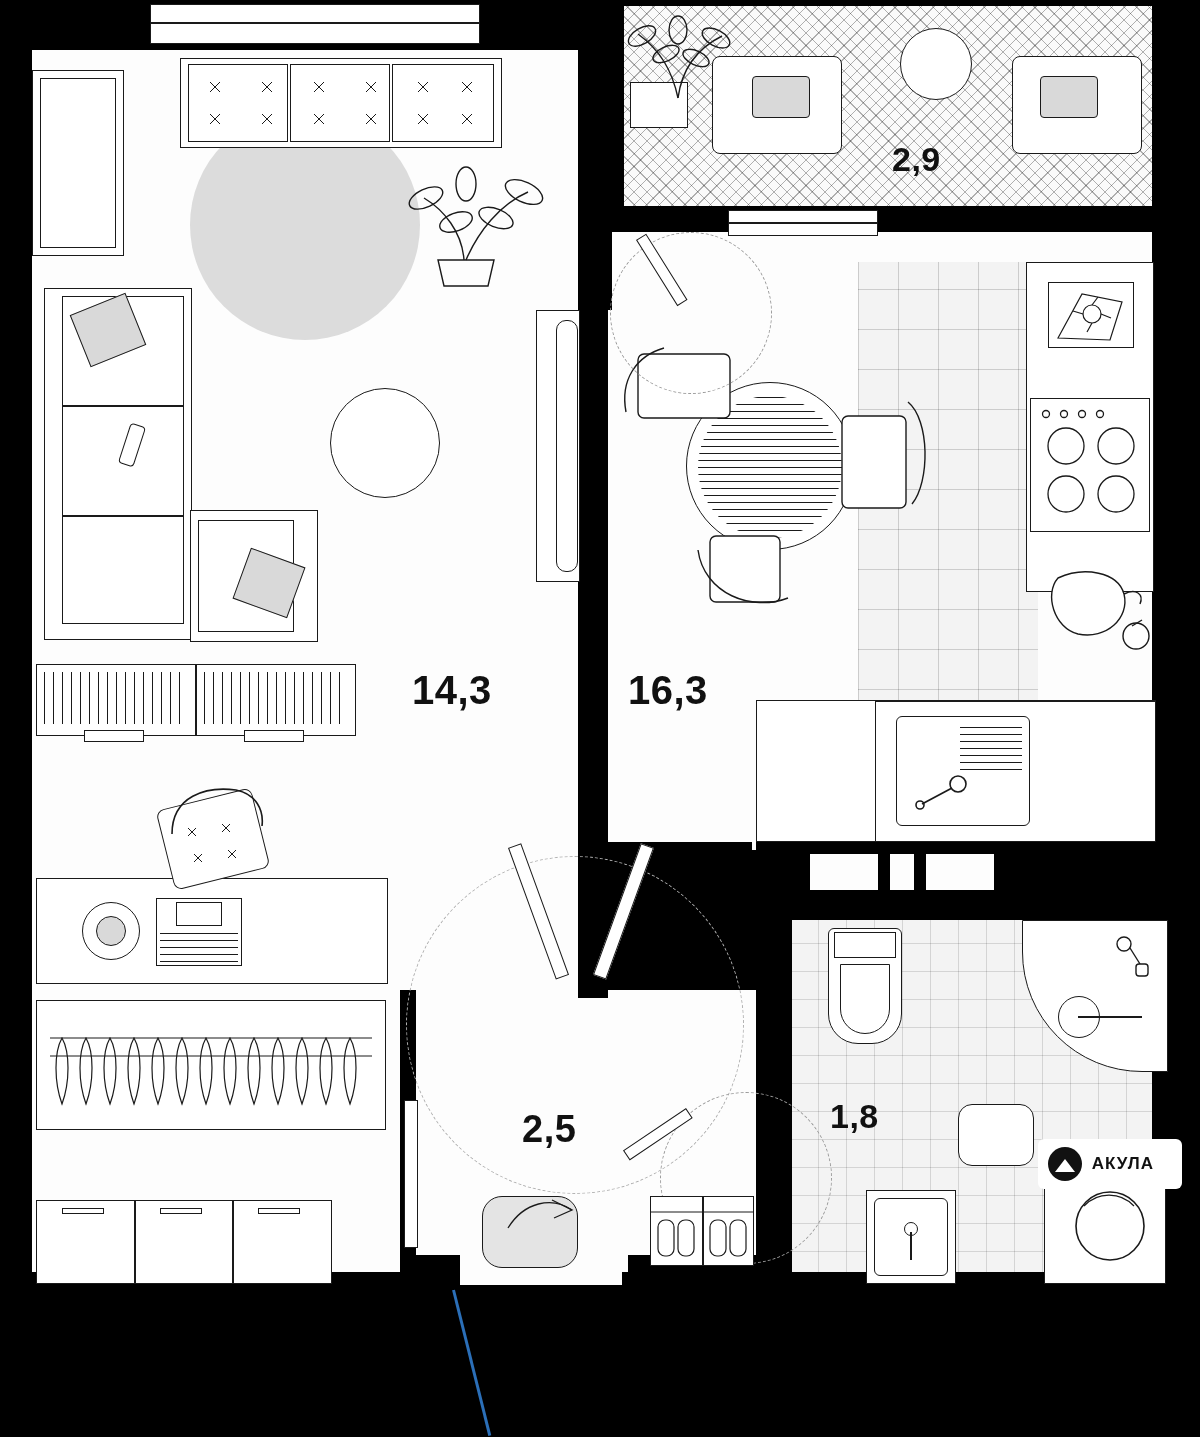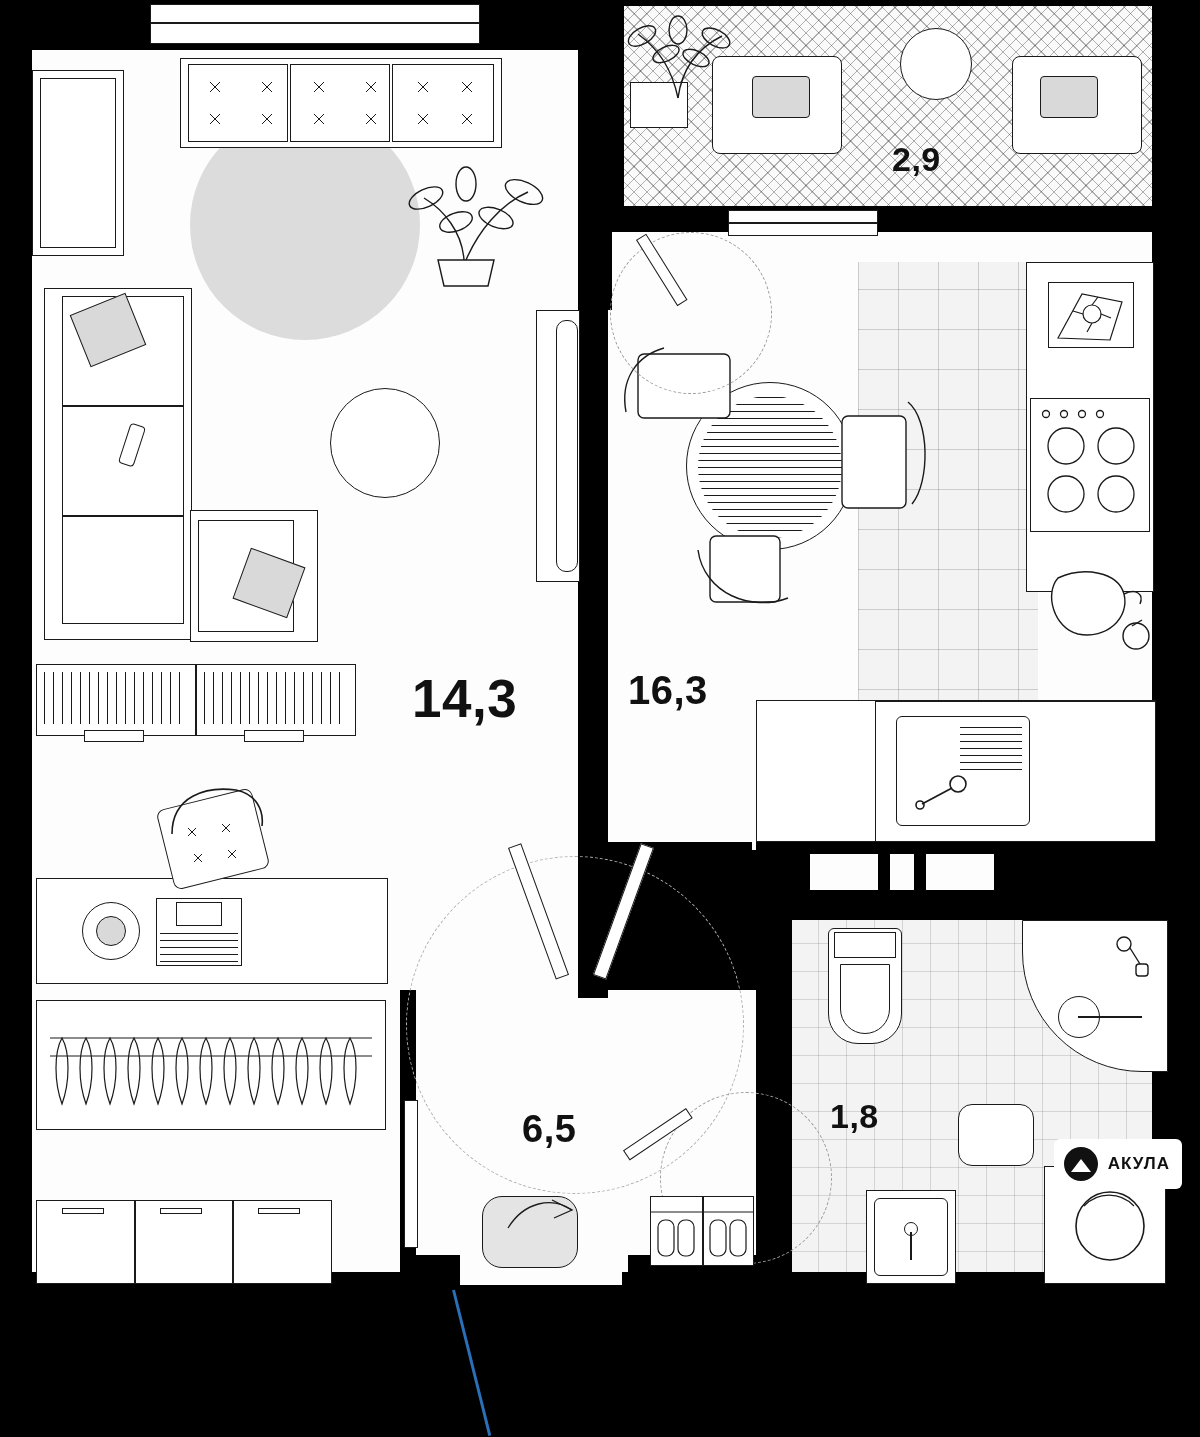--- a/index.html
+++ b/index.html
@@ -35,21 +35,21 @@
   .line{position:absolute;background:#1a1a1a;}
 
   
   .area{position:absolute;font-weight:700;color:#111;letter-spacing:.5px;}
 
   
   .wm{position:absolute;left:0;top:560px;width:1200px;text-align:center;
       font-size:215px;font-weight:700;color:rgba(0,0,0,.045);letter-spacing:14px;
       pointer-events:none;user-select:none;}
   .logo{position:absolute;right:18px;bottom:22px;display:flex;align-items:center;gap:10px;
-        background:#fff;border-radius:6px;padding:8px 12px 8px 10px;}
+        background:#fff;border-radius:6px;padding:8px 28px 8px 10px;}
   .logo .mk{width:34px;height:34px;border-radius:50%;background:#111;position:relative;}
   .logo .mk:after{content:"";position:absolute;left:7px;top:12px;width:0;height:0;
         border-left:10px solid transparent;border-right:10px solid transparent;border-bottom:13px solid #fff;}
   .logo span{font-size:17px;font-weight:700;color:#111;letter-spacing:1px;}
 
   
   .arc{position:absolute;border:1px dashed #9a9a9a;border-radius:50%;background:transparent;}
   .leaf{position:absolute;background:#fff;border:1.3px solid #1a1a1a;box-sizing:border-box;}
 
   
@@ -108,24 +108,24 @@
 
   <div class="wall" style="left:756px;top:962px;width:20px;height:330px;"></div>
 
   <div class="fx" style="left:150px;top:4px;width:330px;height:40px;background:#fff;"></div>
   <div class="line" style="left:150px;top:22px;width:330px;height:2px;"></div>
 
   <div class="fx" style="left:728px;top:210px;width:150px;height:26px;"></div>
   <div class="line" style="left:728px;top:222px;width:150px;height:2px;"></div>
 
   <div class="area" style="left:892px;top:140px;font-size:34px;">2,9</div>
-  <div class="area" style="left:412px;top:668px;font-size:53px;">14,3</div>
+  <div class="area" style="left:412px;top:668px;font-size:40px;">14,3</div>
   <div class="area" style="left:628px;top:668px;font-size:40px;">16,3</div>
   <div class="area" style="left:830px;top:1097px;font-size:34px;">1,8</div>
-  <div class="area" style="left:522px;top:1108px;font-size:38px;">6,5</div>
+  <div class="area" style="left:522px;top:1108px;font-size:38px;">2,5</div>
 
   <div class="fx" style="left:712px;top:56px;width:130px;height:98px;border-radius:8px;"></div>
   <div class="fx grey" style="left:752px;top:76px;width:58px;height:42px;border-radius:4px;"></div>
   <div class="fx" style="left:1012px;top:56px;width:130px;height:98px;border-radius:8px;"></div>
   <div class="fx grey" style="left:1040px;top:76px;width:58px;height:42px;border-radius:4px;"></div>
   <div class="fx round" style="left:900px;top:28px;width:72px;height:72px;"></div>
   <div class="fx" style="left:630px;top:82px;width:58px;height:46px;"></div>
   <svg style="position:absolute;left:612px;top:10px;width:130px;height:100px;" viewBox="0 0 130 100">
     <g fill="none" stroke="#1a1a1a" stroke-width="1.4">
       <path d="M66 88 C60 60 48 40 26 24"></path>

